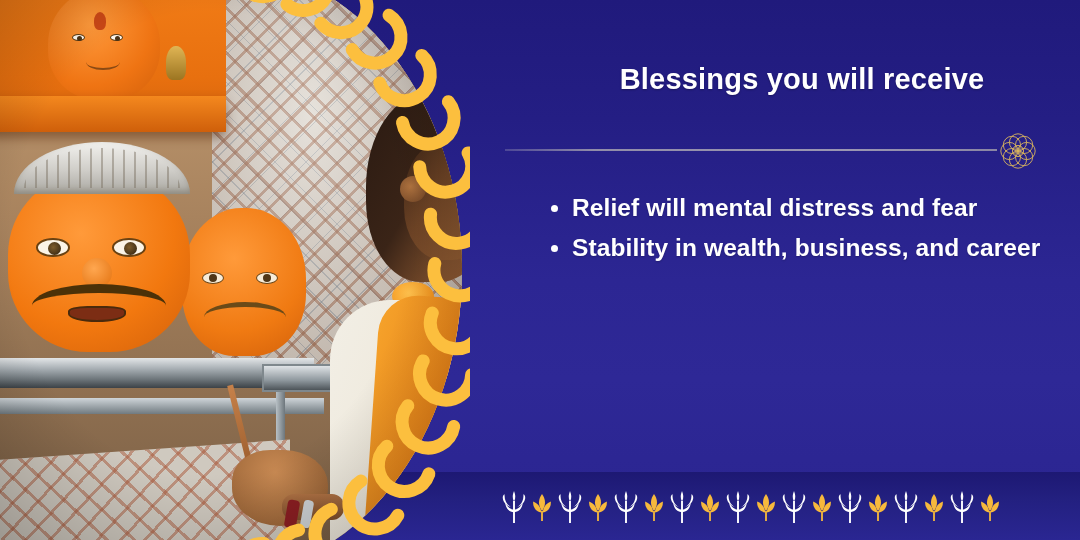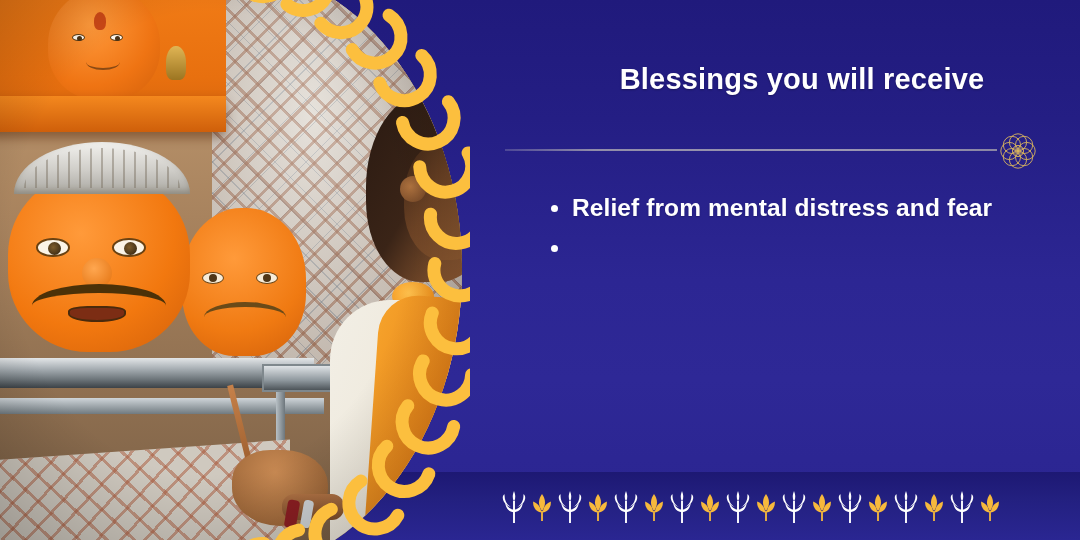--- a/index.html
+++ b/index.html
@@ -413,24 +413,25 @@
             <circle cx="23.00" cy="14.40" r="8.60" stroke="#d9b45e" fill="none" stroke-width="0.9"></circle>
             <circle cx="29.08" cy="16.92" r="8.60" stroke="#d9b45e" fill="none" stroke-width="0.9"></circle>
           </g>
         <circle cx="23" cy="23" r="5.5" fill="none" stroke="#d9b45e" stroke-width="1"></circle>
       </svg>
     </div>
 
     <div class="bullets">
       <div class="bullet">
         <span class="dot"></span>
-        <span>Relief from mental distress and fear</span>
+        <span>Relief will mental distress and fear</span>
       </div>
       <div class="bullet">
         <span class="dot"></span>
+        <span>Stability in wealth, business, and career</span>
       </div>
     </div>
   </div>
 
   <div class="footer-row" id="footer-row">
       <div class="trishul">
         <svg viewBox="0 0 28 38" width="28" height="38">
           <path d="M14 3 C15.5 6.5 15.9 10 14 13.5 C12.1 10 12.5 6.5 14 3 Z" fill="#ffffff"></path>
           <path d="M4.6 6.2 C4.2 12.2 6.6 16.6 10.6 18.8 C8.2 18.2 3.4 15.4 2.8 10.2 C2.6 8.2 3.3 6.8 4.6 6.2 Z" fill="#ffffff"></path>
           <path d="M23.4 6.2 C23.8 12.2 21.4 16.6 17.4 18.8 C19.8 18.2 24.6 15.4 25.2 10.2 C25.4 8.2 24.7 6.8 23.4 6.2 Z" fill="#ffffff"></path>

